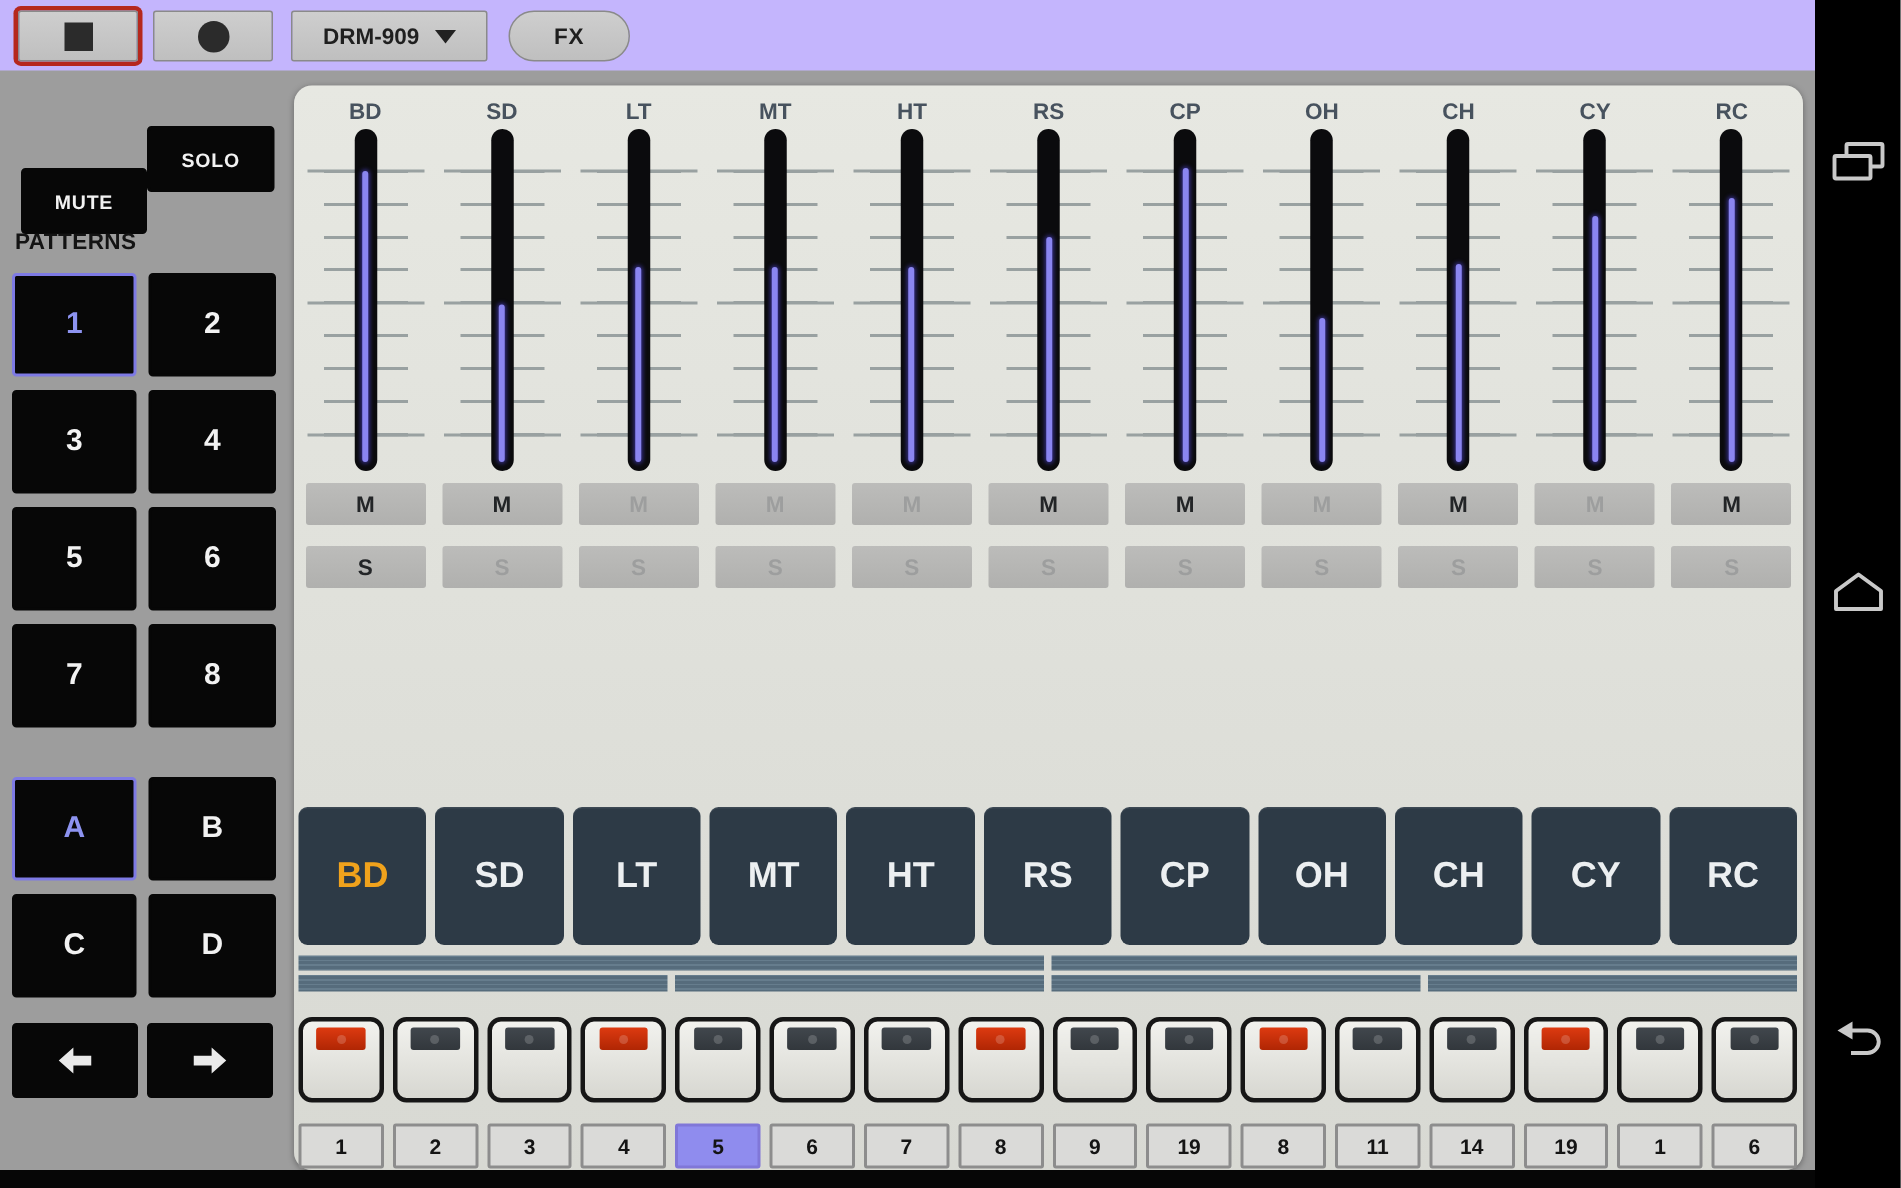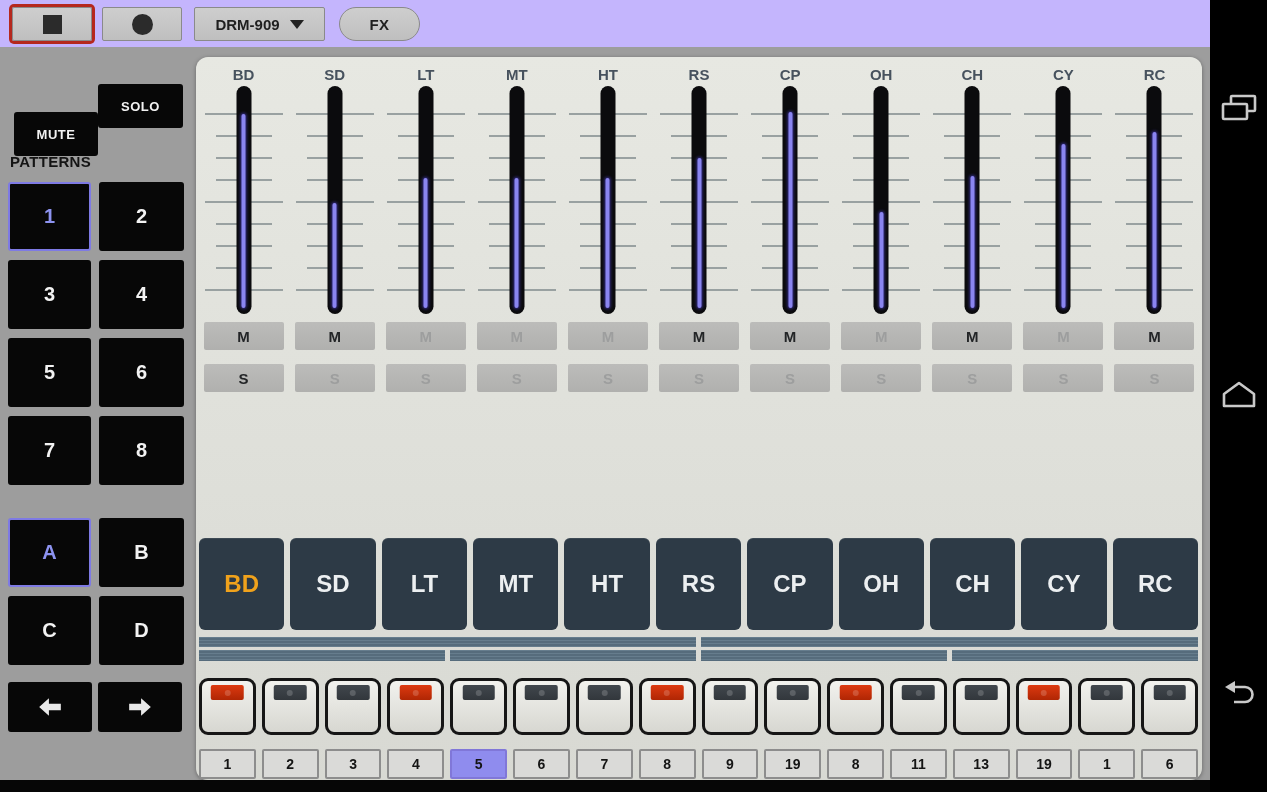--- a/index.html
+++ b/index.html
@@ -539,21 +539,21 @@
 
         <div class="num">
           <span>8</span>
         </div>
 
         <div class="num">
           <span>11</span>
         </div>
 
         <div class="num">
-          <span>13</span>
+          <span>14</span>
         </div>
 
         <div class="num">
           <span>19</span>
         </div>
 
         <div class="num">
           <span>1</span>
         </div>
 

